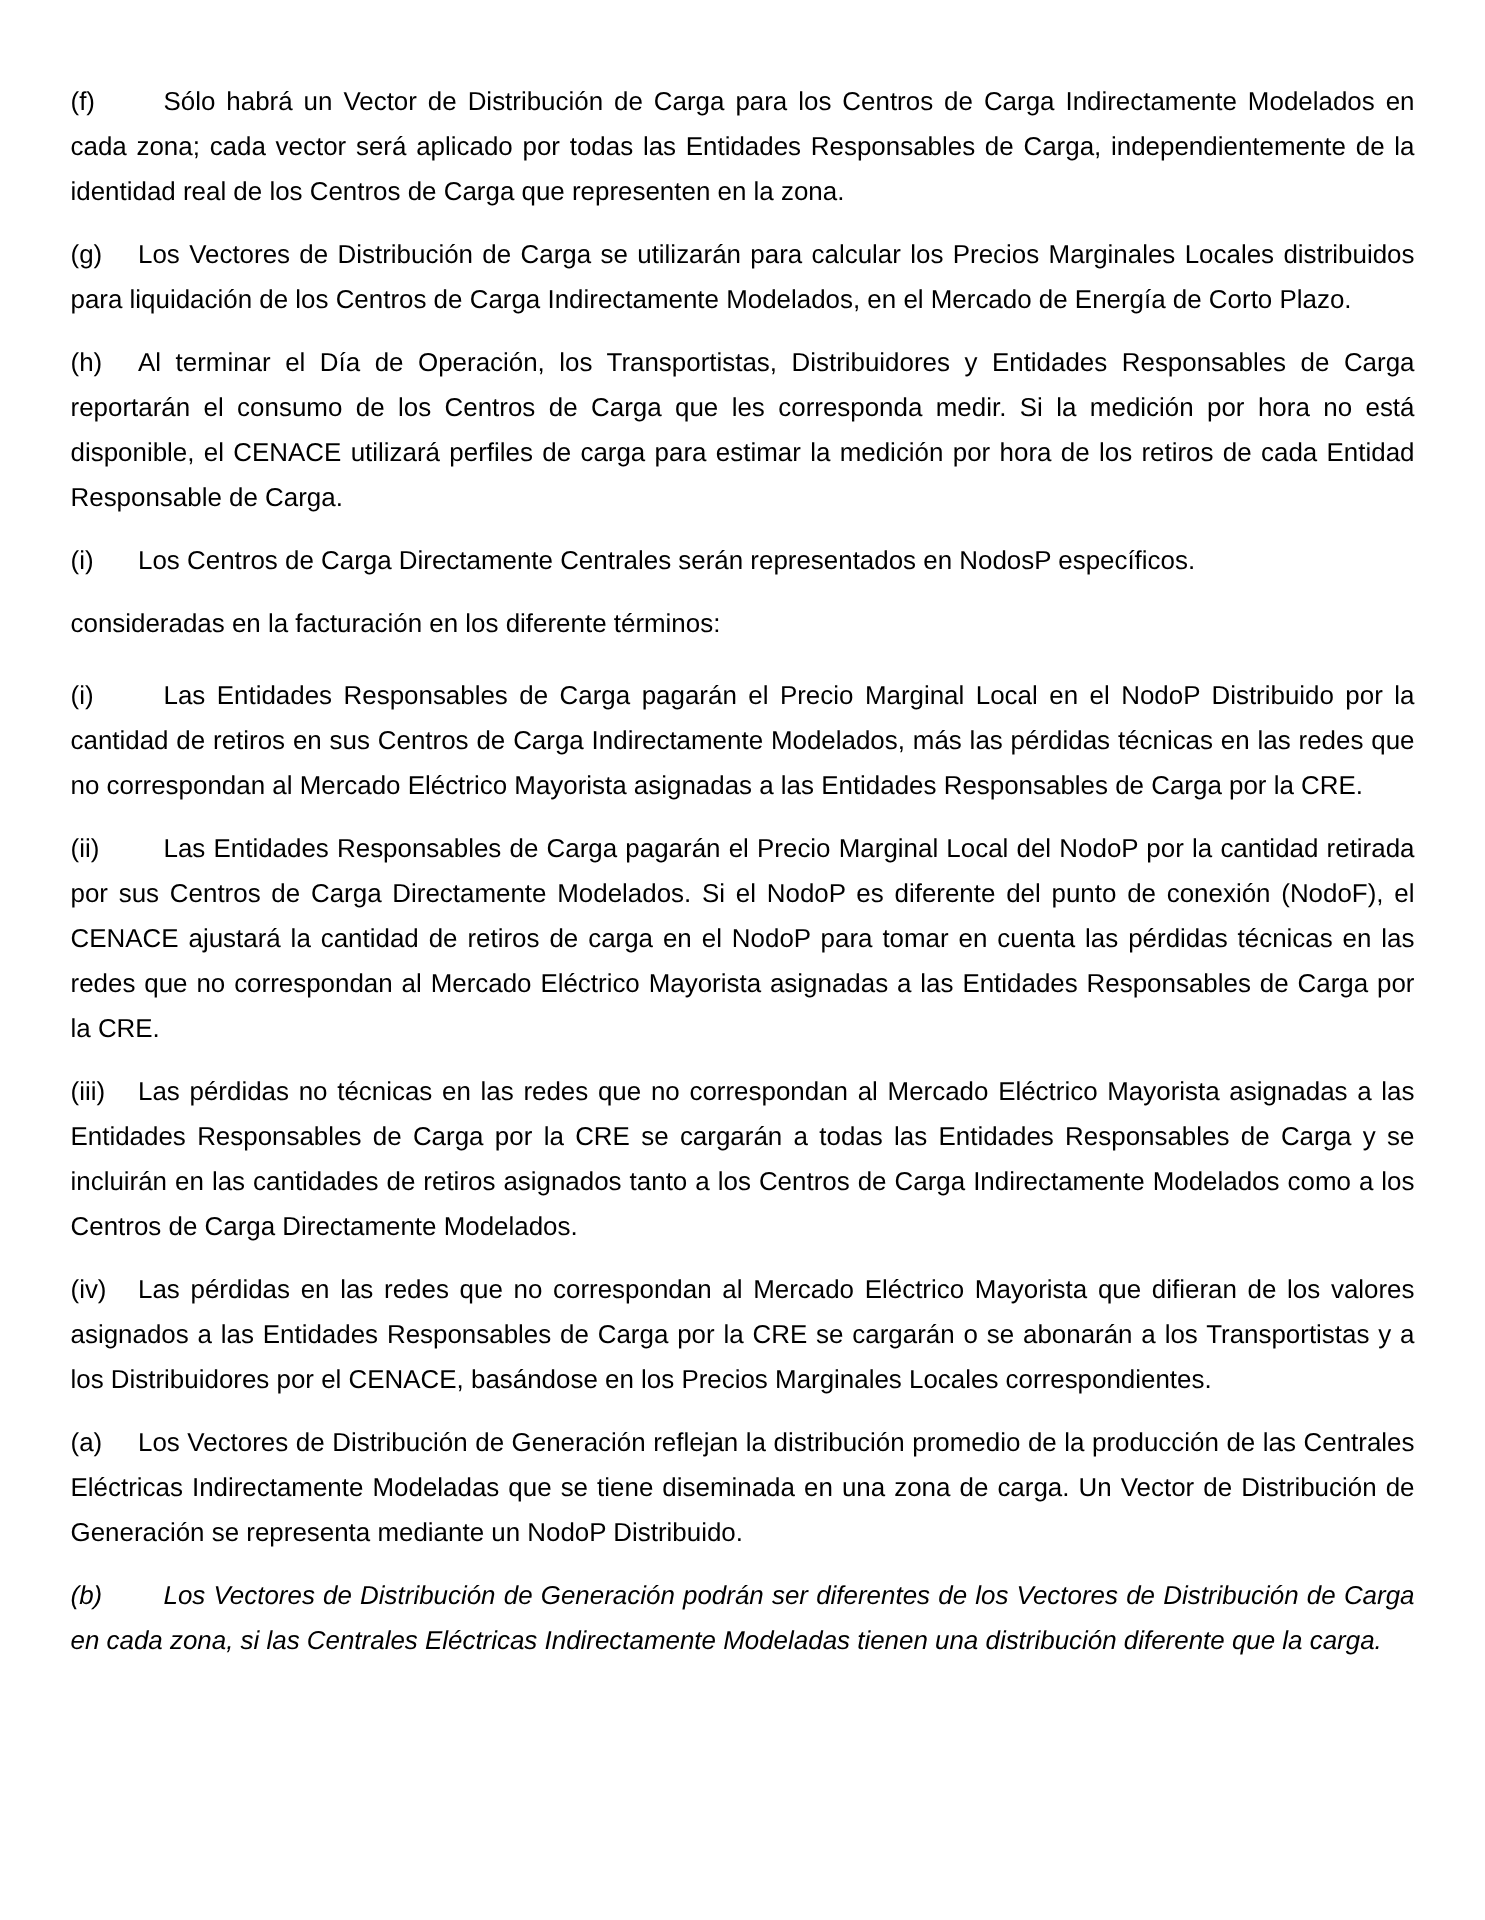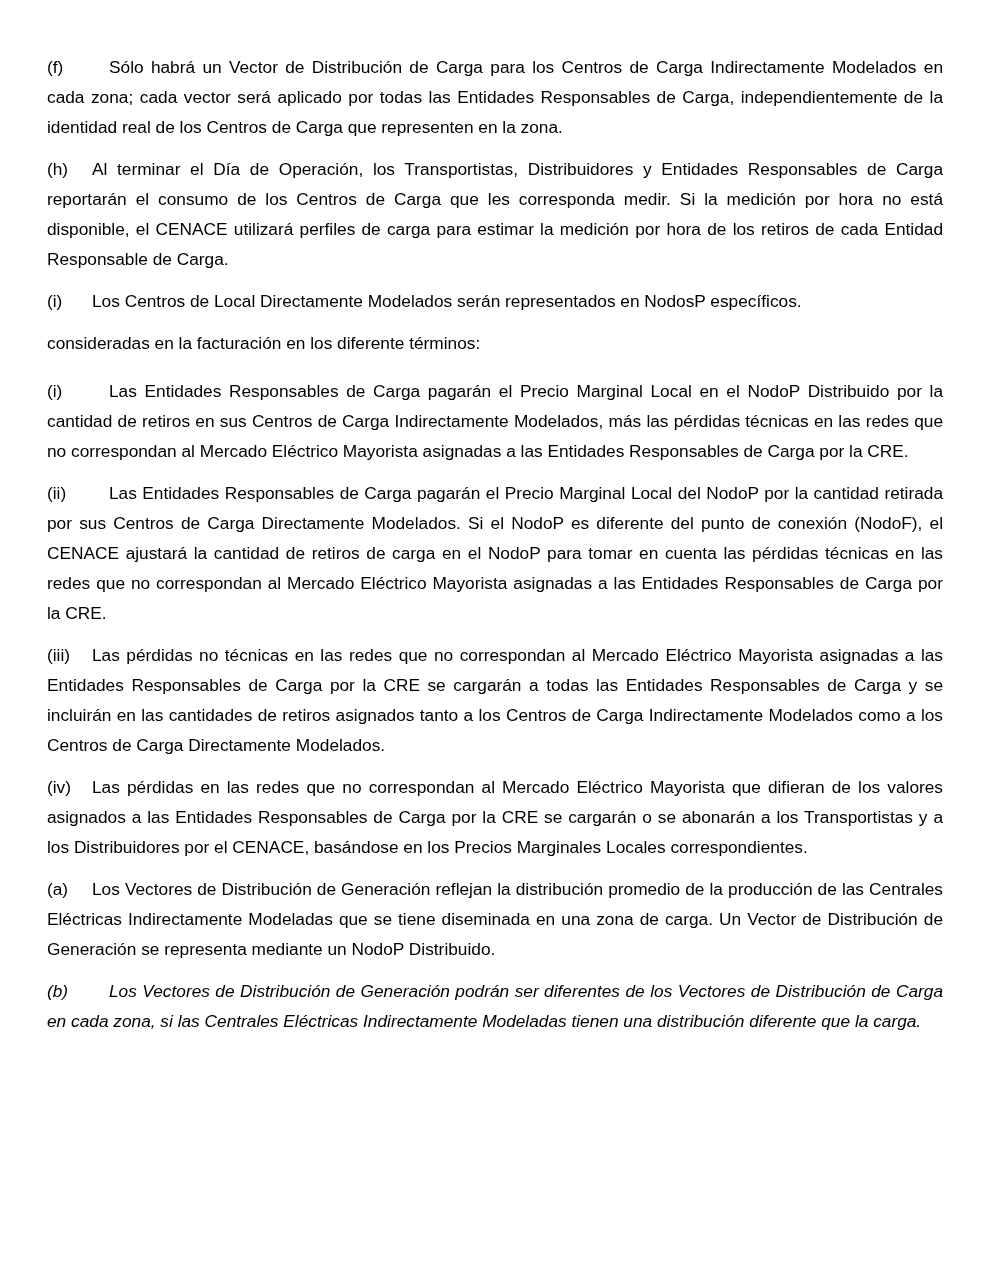--- a/index.html
+++ b/index.html
@@ -67,27 +67,30 @@
 </head>
 <body>
 
 <div class="page">
   <div class="doc-body">
 
     <p class="para">
       <span class="marker w-wide">(f)</span><span>Sólo habrá un Vector de Distribución de Carga para los Centros de Carga Indirectamente Modelados en cada zona; cada vector será aplicado por todas las Entidades Responsables de Carga, independientemente de la identidad real de los Centros de Carga que representen en la zona.</span>
     </p>
 
+    <p class="para">
+      <span class="marker w-narrow">(g)</span><span>Los Vectores de Distribución de Carga se utilizarán para calcular los Precios Marginales Locales distribuidos para liquidación de los Centros de Carga Indirectamente Modelados, en el Mercado de Energía de Corto Plazo.</span>
+    </p>
 
     <p class="para">
       <span class="marker w-narrow">(h)</span><span>Al terminar el Día de Operación, los Transportistas, Distribuidores y Entidades Responsables de Carga reportarán el consumo de los Centros de Carga que les corresponda medir. Si la medición por hora no está disponible, el CENACE utilizará perfiles de carga para estimar la medición por hora de los retiros de cada Entidad Responsable de Carga.</span>
     </p>
 
     <p class="para">
-      <span class="marker w-narrow">(i)</span><span>Los Centros de Local Directamente Modelados serán representados en NodosP específicos.</span>
+      <span class="marker w-narrow">(i)</span><span>Los Centros de Carga Directamente Centrales serán representados en NodosP específicos.</span>
     </p>
 
 
     <p class="para cont gap-md">
       <span>consideradas en la facturación en los diferente términos:</span>
     </p>
 
     <p class="para">
       <span class="marker w-wide">(i)</span><span>Las Entidades Responsables de Carga pagarán el Precio Marginal Local en el NodoP Distribuido por la cantidad de retiros en sus Centros de Carga Indirectamente Modelados, más las pérdidas técnicas en las redes que no correspondan al Mercado Eléctrico Mayorista asignadas a las Entidades Responsables de Carga por la CRE.</span>
     </p>

